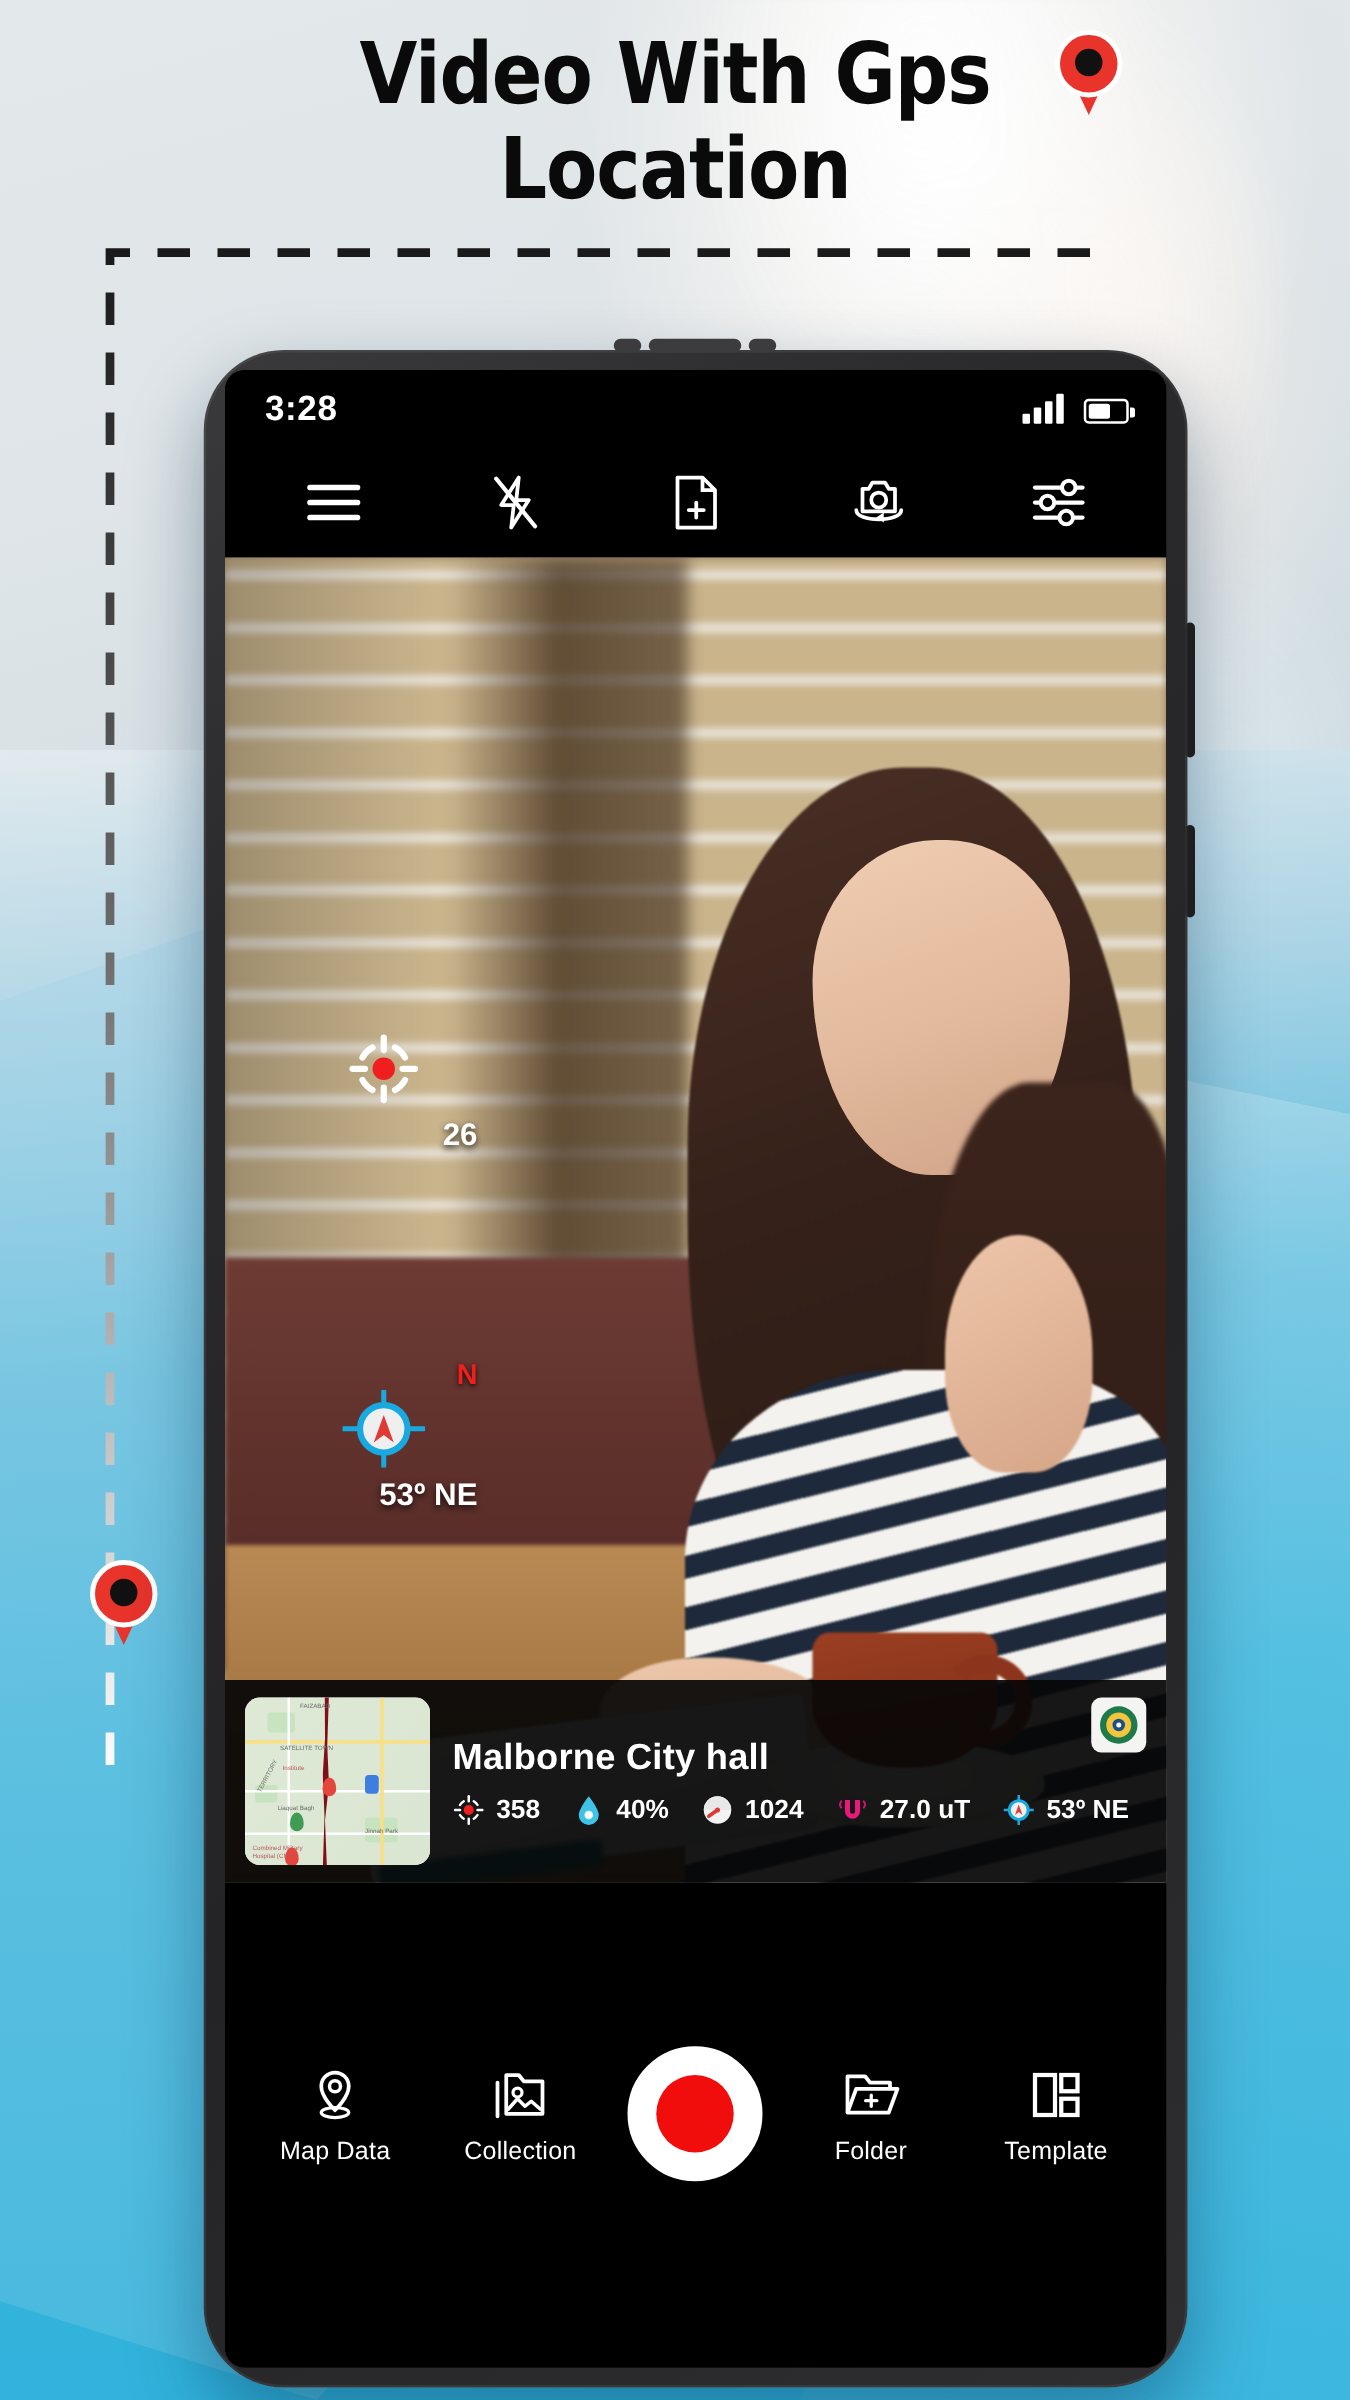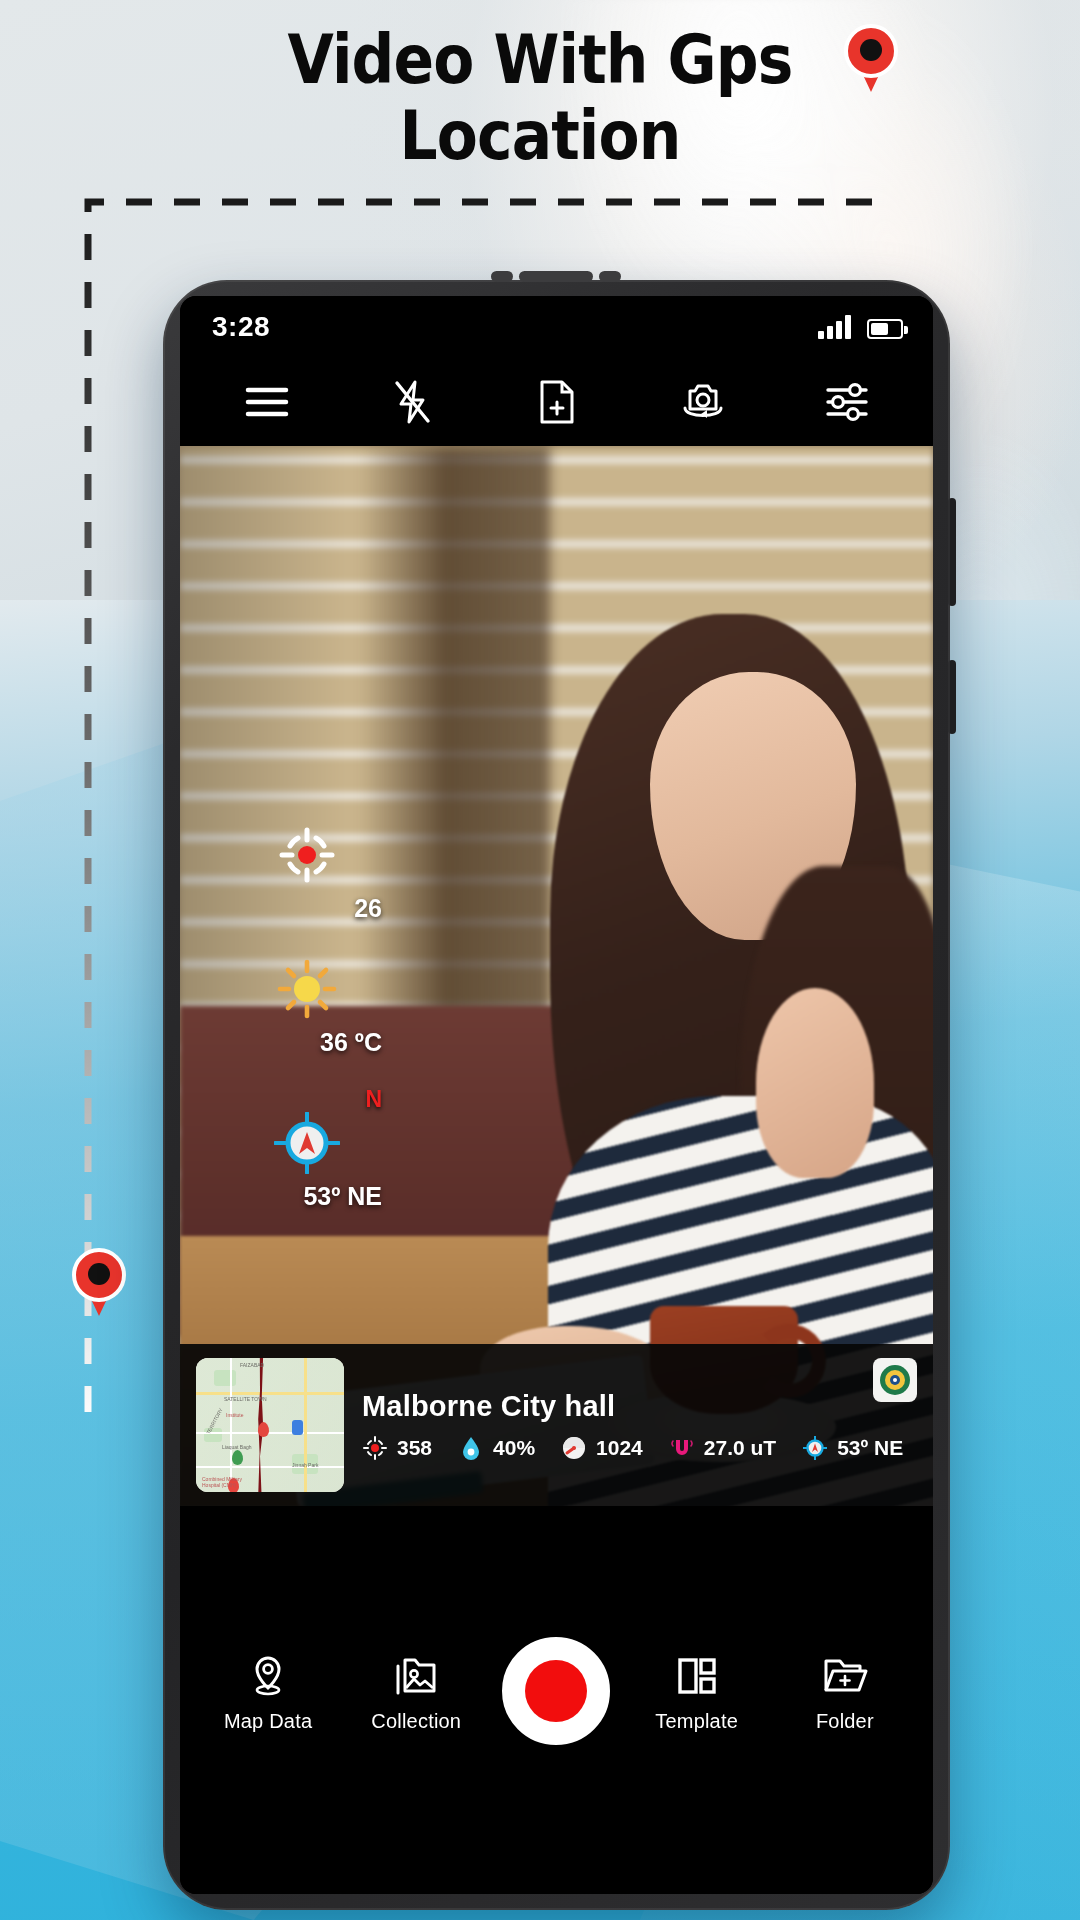--- a/index.html
+++ b/index.html
@@ -444,38 +444,20 @@
                   <path d="M38 12 A20 20 0 0 1 46 20"></path>
                 <path d="M46 38 A20 20 0 0 1 38 46"></path>
                   <path d="M20 46 A20 20 0 0 1 12 38"></path>
               </g>
               <circle cx="29" cy="29" r="9" fill="#ef1f1f"></circle>
             </svg>
           </div>
           <div class="ov-label">26</div>
         </div>
 
-        <div class="ov-item" id="ov-temp">
-          <div class="ov-ico">
-            <svg width="62" height="62" viewBox="0 0 62 62">
-              <circle cx="31" cy="31" r="13" fill="#F6D84A"></circle>
-              <g stroke="#F2A93B" stroke-width="4.6" stroke-linecap="round">
-                <line x1="31" y1="4" x2="31" y2="13"></line>
-                  <line x1="31" y1="49" x2="31" y2="58"></line>
-                <line x1="4" y1="31" x2="13" y2="31"></line>
-                  <line x1="49" y1="31" x2="58" y2="31"></line>
-                <line x1="12" y1="12" x2="18" y2="18"></line>
-                  <line x1="44" y1="44" x2="50" y2="50"></line>
-                <line x1="50" y1="12" x2="44" y2="18"></line>
-                  <line x1="18" y1="44" x2="12" y2="50"></line>
-              </g>
-            </svg>
-          </div>
-          <div class="ov-label">36 ºC</div>
-        </div>
 
         <div class="ov-item" id="ov-comp">
           <div style="height:26px;font-size:23px;font-weight:bold;color:#ef1f1f;text-shadow:0 2px 4px rgba(0,0,0,.8)">N</div>
           <div class="ov-ico">
             <svg width="66" height="62" viewBox="0 0 66 62">
               <g stroke="#18A9E0" stroke-width="4" stroke-linecap="round">
                 <line x1="33" y1="1" x2="33" y2="14"></line>
                   <line x1="33" y1="48" x2="33" y2="61"></line>
                 <line x1="1" y1="31" x2="14" y2="31"></line>
                   <line x1="52" y1="31" x2="65" y2="31"></line>
@@ -626,39 +608,39 @@
         </div>
         <div class="nav-label">Collection</div>
       </div>
 
       <div id="rec-btn">
         <span></span>
       </div>
 
       <div class="nav-item">
         <div class="nav-ico">
-          <svg width="44" height="40" viewBox="0 0 44 40">
-            <rect x="5" y="4" width="16" height="32" fill="none" stroke="#fff" stroke-width="3.4"></rect>
-            <rect x="26" y="4" width="13" height="13" fill="none" stroke="#fff" stroke-width="3.4"></rect>
-            <rect x="26" y="23" width="13" height="13" fill="none" stroke="#fff" stroke-width="3.4"></rect>
-          </svg>
-        </div>
-        <div class="nav-label">Template</div>
-      </div>
-
-      <div class="nav-item">
-        <div class="nav-ico">
           <svg width="46" height="40" viewBox="0 0 46 40">
             <path d="M4 34 V5 H18 L22 10 H38 V15" fill="none" stroke="#fff" stroke-width="3" stroke-linejoin="round"></path>
             <path d="M4 34 L11 15 H44 L37 34 Z" fill="none" stroke="#fff" stroke-width="3" stroke-linejoin="round"></path>
             <g stroke="#fff" stroke-width="2.6" stroke-linecap="round">
               <line x1="23" y1="20" x2="23" y2="29"></line>
                 <line x1="18.5" y1="24.5" x2="27.5" y2="24.5"></line>
             </g>
           </svg>
         </div>
         <div class="nav-label">Folder</div>
       </div>
 
+      <div class="nav-item">
+        <div class="nav-ico">
+          <svg width="44" height="40" viewBox="0 0 44 40">
+            <rect x="5" y="4" width="16" height="32" fill="none" stroke="#fff" stroke-width="3.4"></rect>
+            <rect x="26" y="4" width="13" height="13" fill="none" stroke="#fff" stroke-width="3.4"></rect>
+            <rect x="26" y="23" width="13" height="13" fill="none" stroke="#fff" stroke-width="3.4"></rect>
+          </svg>
+        </div>
+        <div class="nav-label">Template</div>
+      </div>
+
     </div>
 
   </div>
 </div>
 
 </body></html>

